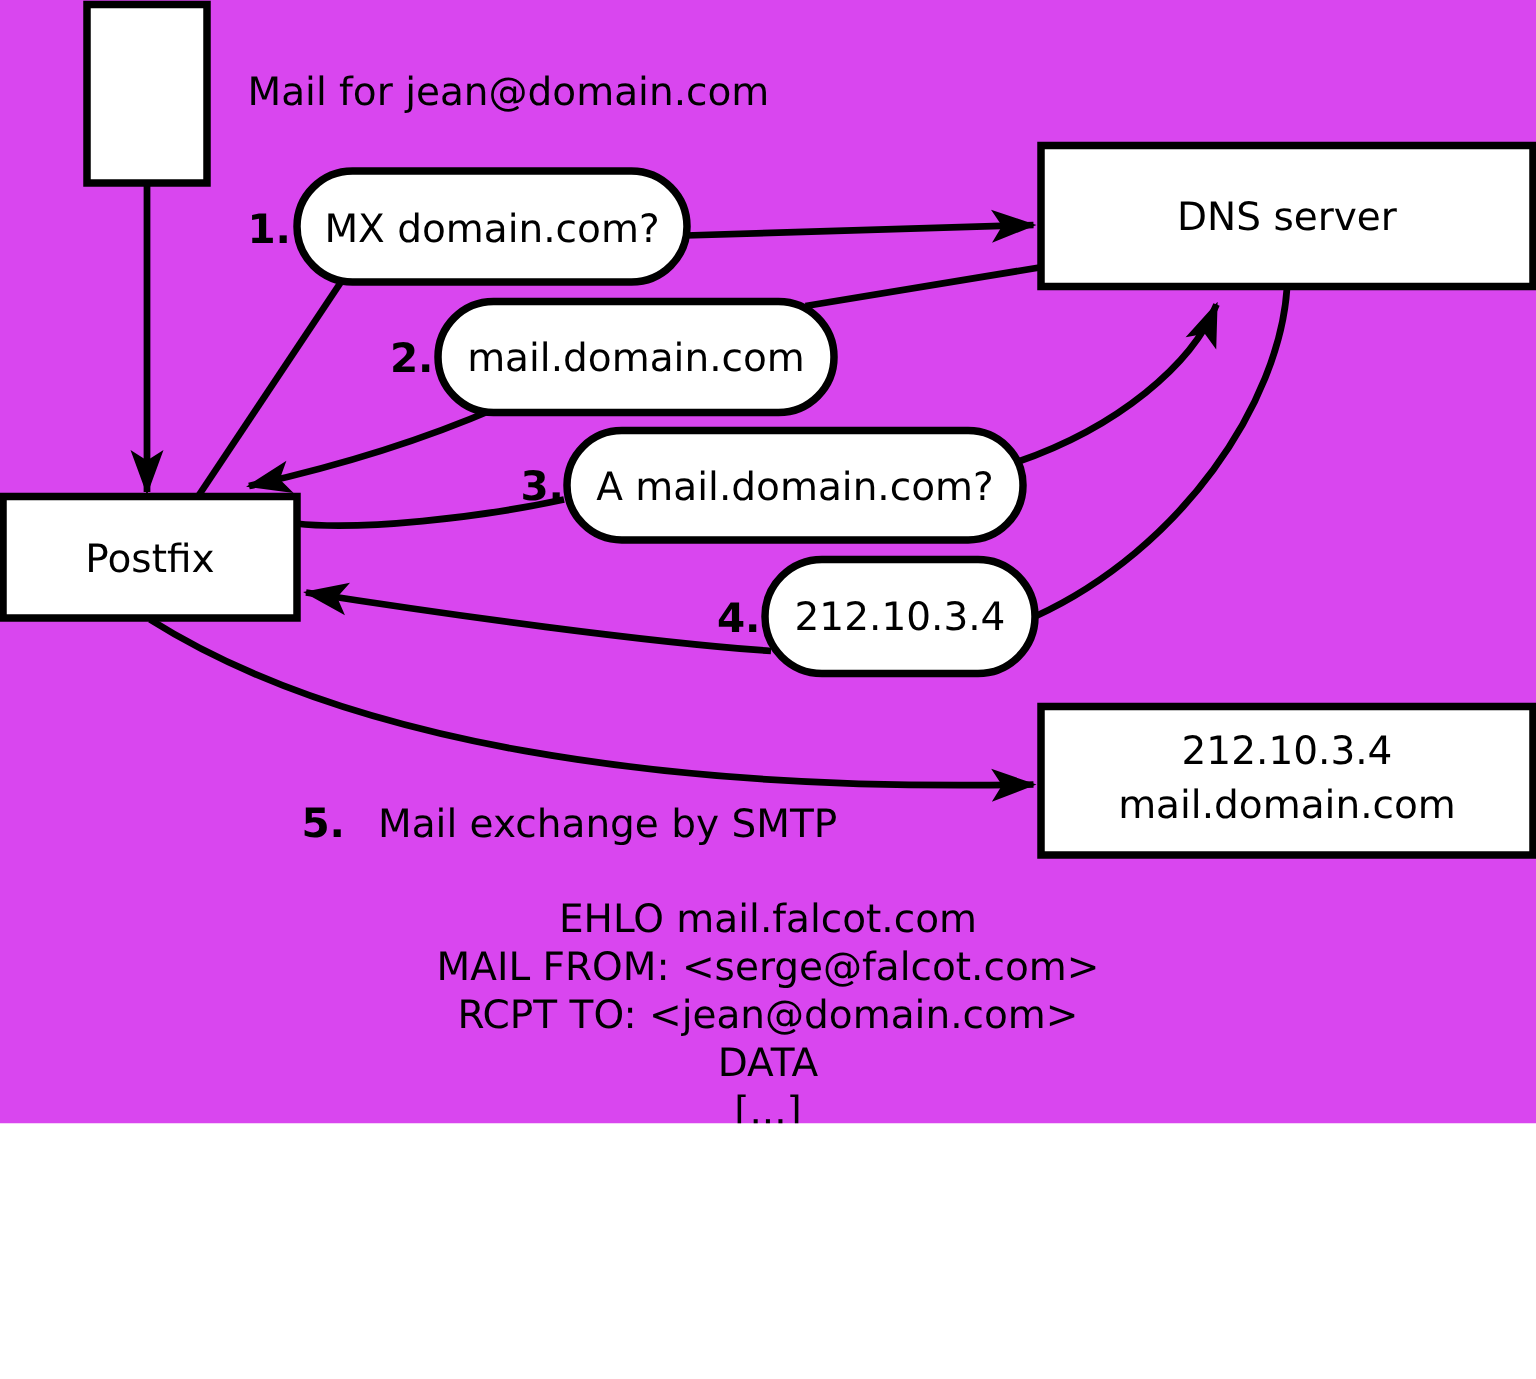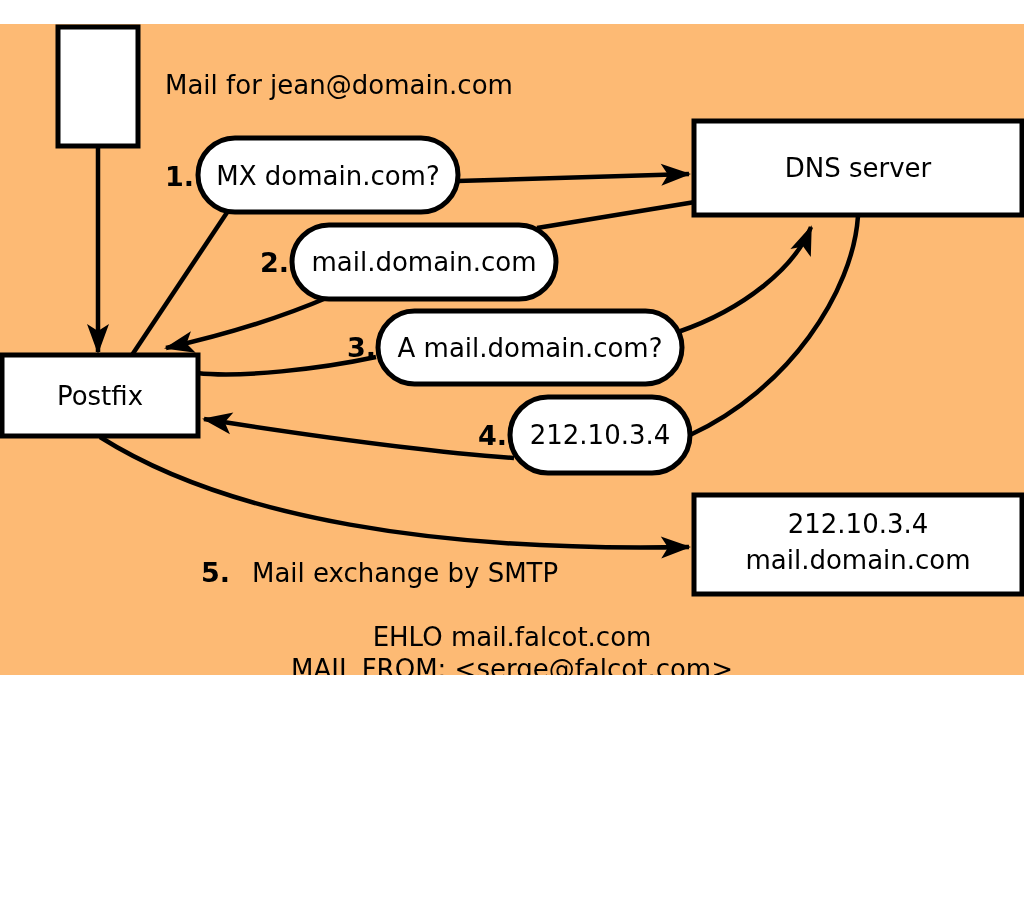--- a/index.html
+++ b/index.html
@@ -1,18 +1,18 @@
 <!DOCTYPE html>
 <html><head>
 <meta charset="utf-8">
 <style>
   html,body{margin:0;padding:0;background:#fff;}
   .stage{
-    position:relative;width:1024px;height:651px;background:#fdba74;
-    font-family:"DejaVu Sans",sans-serif;color:#000;overflow:hidden;margin-top:24px;
+    position:relative;width:1024px;height:749px;background:#d946ef;
+    font-family:"DejaVu Sans",sans-serif;color:#000;overflow:hidden;
   }
   .stage svg{position:absolute;left:0;top:0;}
   .node{fill:#ffffff;stroke:#000000;stroke-width:5;}
   .conn{fill:none;stroke:#000000;stroke-width:4.5;}
   .lbl{font-family:"DejaVu Sans",sans-serif;font-size:26px;fill:#000;}
   .num{font-family:"DejaVu Sans",sans-serif;font-size:27px;font-weight:bold;fill:#000;}
   .transcript{
     position:absolute;left:252px;top:597px;width:520px;
     font-size:26px;line-height:32px;white-space:pre-line;color:#000;text-align:center;
   }

